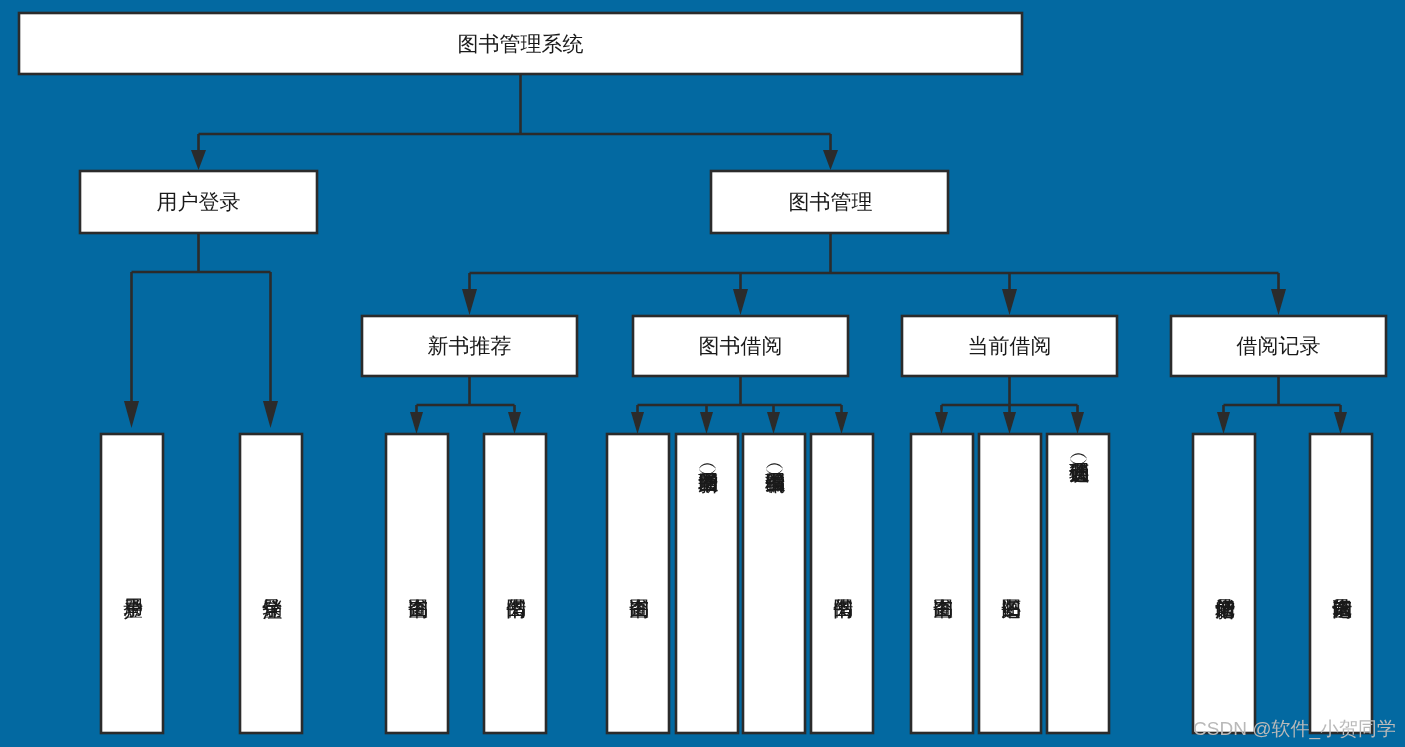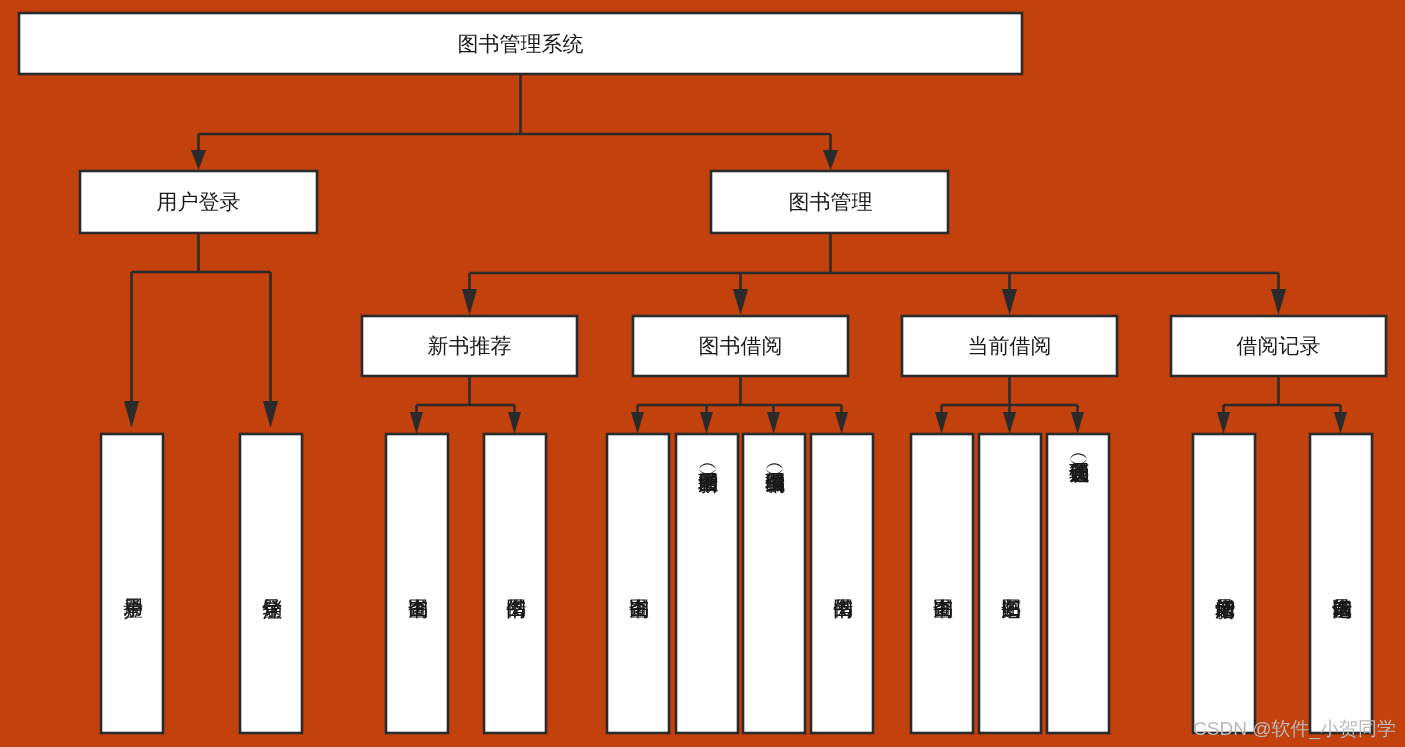--- a/index.html
+++ b/index.html
@@ -8,21 +8,21 @@
     padding: 0;
     background: #ffffff;
   }
   body {
     font-family: "Liberation Sans", "DejaVu Sans", sans-serif;
   }
   #diagram-root {
     position: relative;
     width: 1405px;
     height: 747px;
-    background: #c2410c;
+    background: #0369a1;
     overflow: hidden;
   }
   svg.diagram-canvas {
     position: absolute;
     top: 0;
     left: 0;
     width: 1405px;
     height: 747px;
     display: block;
   }

